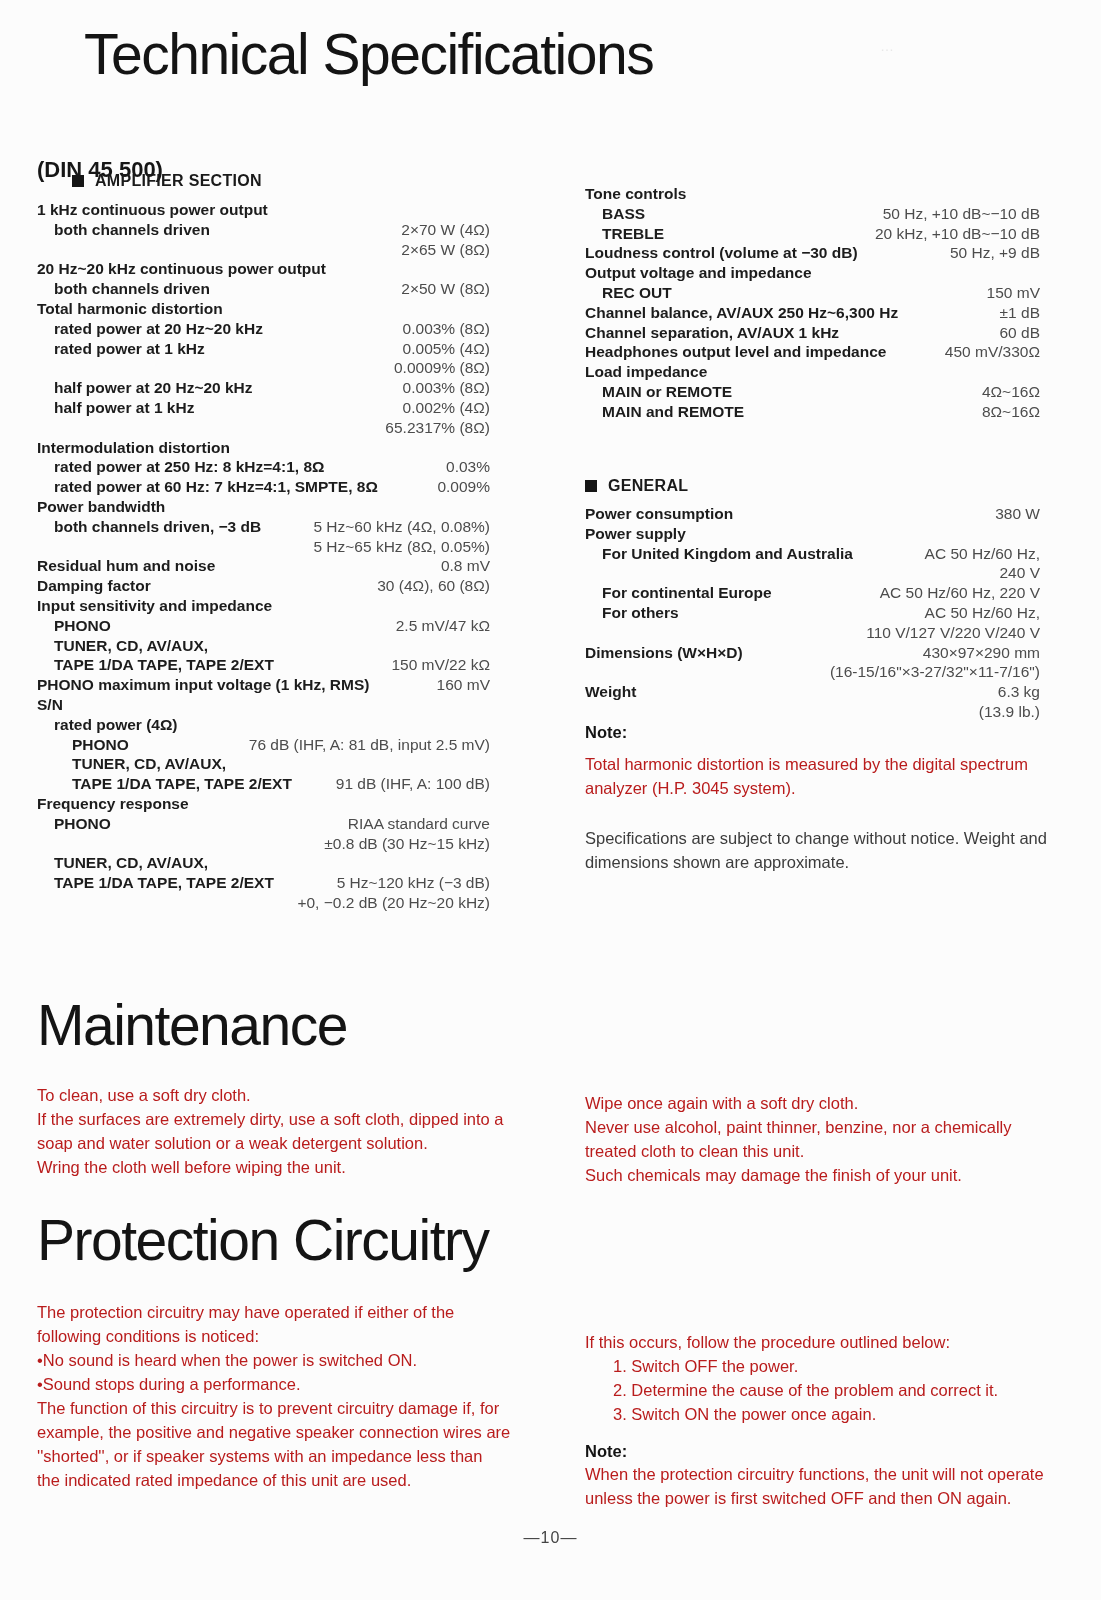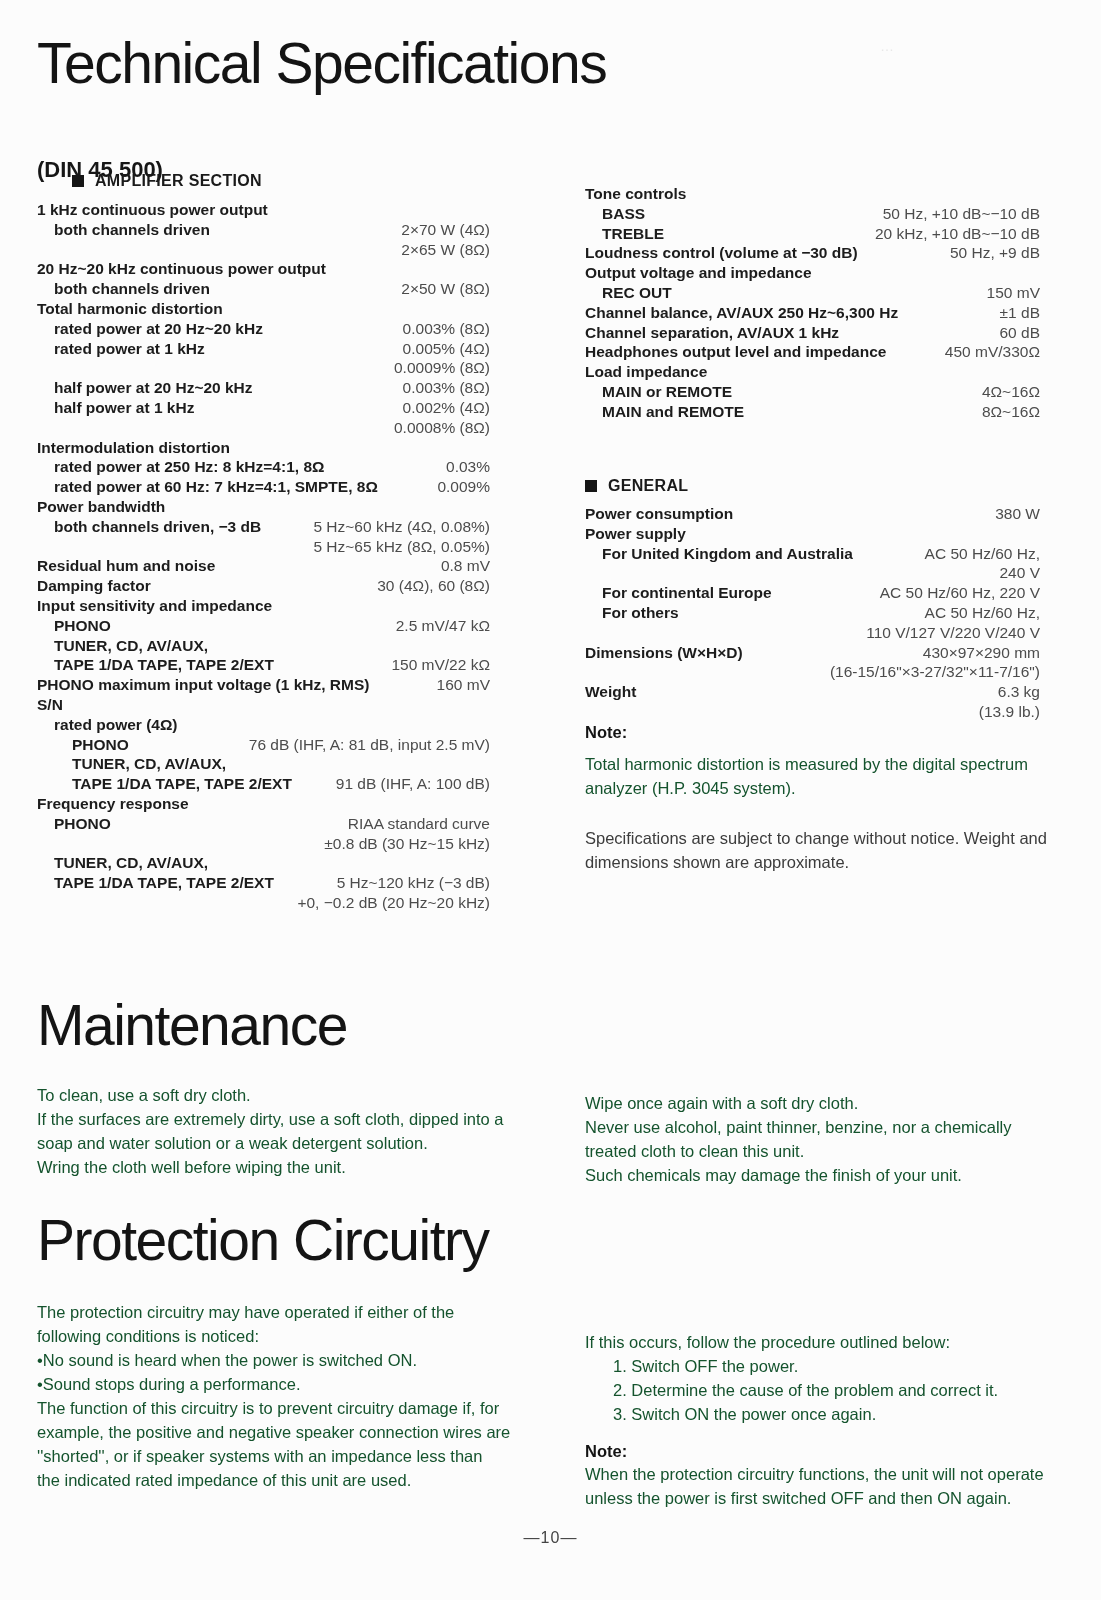--- a/index.html
+++ b/index.html
@@ -12,21 +12,21 @@
     overflow:hidden;
   }
   .page{position:absolute;inset:0;}
 
   
   .big-title{
     position:absolute;left:37px;margin:0;
     font-size:57px;font-weight:400;letter-spacing:-1.5px;
     color:#141414;white-space:nowrap;
   }
-  #main-title{top:30px;}
+  #main-title{top:21px;margin-left:47px;}
   #maint-title{top:992px;}
   #prot-title{top:1207px;}
 
   .subtitle{
     position:absolute;left:37px;top:122px;
     font-size:22px;font-weight:700;color:#161616;margin-top:35px;
   }
 
   
   .sec-head{
@@ -46,21 +46,21 @@
   .ind1{padding-left:17px;}
   .ind2{padding-left:35px;}
 
   #amp-left{position:absolute;left:37px;top:200px;width:453px;}
   #amp-right{position:absolute;left:585px;top:184px;width:455px;}
 
   #general-block{position:absolute;left:585px;top:477px;width:455px;}
   #general-rows{margin-top:9px;}
 
   .note-label{font-size:16.5px;font-weight:700;color:#141414;line-height:21px;}
-  .body-text{font-size:16.5px;color:#14532d;line-height:24px;}
+  .body-text{font-size:16.5px;color:#b91c1c;line-height:24px;}
   .body-text .tline{white-space:nowrap;}
   #general-note{margin-top:9px;}
   #general-disclaimer{margin-top:26px;color:#3c3c3c;}
 
   #maint-left{position:absolute;left:37px;top:1083px;width:520px;}
   #maint-right{position:absolute;left:585px;top:1091px;width:480px;}
 
   #prot-left{position:absolute;left:37px;top:1300px;width:520px;}
   #prot-right{position:absolute;left:585px;top:1330px;width:480px;}
   #prot-steps .tline{padding-left:28px;}
@@ -128,21 +128,21 @@
       <div class="spec-row">
         <span class="lbl ind1">half power at 20 Hz~20 kHz</span>
         <span class="val">0.003% (8Ω)</span>
       </div>
       <div class="spec-row">
         <span class="lbl ind1">half power at 1 kHz</span>
         <span class="val">0.002% (4Ω)</span>
       </div>
       <div class="spec-row">
         <span class="lbl ind1"></span>
-        <span class="val">0.0008% (8Ω)</span>
+        <span class="val">65.2317% (8Ω)</span>
       </div>
       <div class="spec-row">
         <span class="lbl ind0">Intermodulation distortion</span>
         <span class="val"></span>
       </div>
       <div class="spec-row">
         <span class="lbl ind1">rated power at 250 Hz: 8 kHz=4:1, 8Ω</span>
         <span class="val">0.03%</span>
       </div>
       <div class="spec-row">

